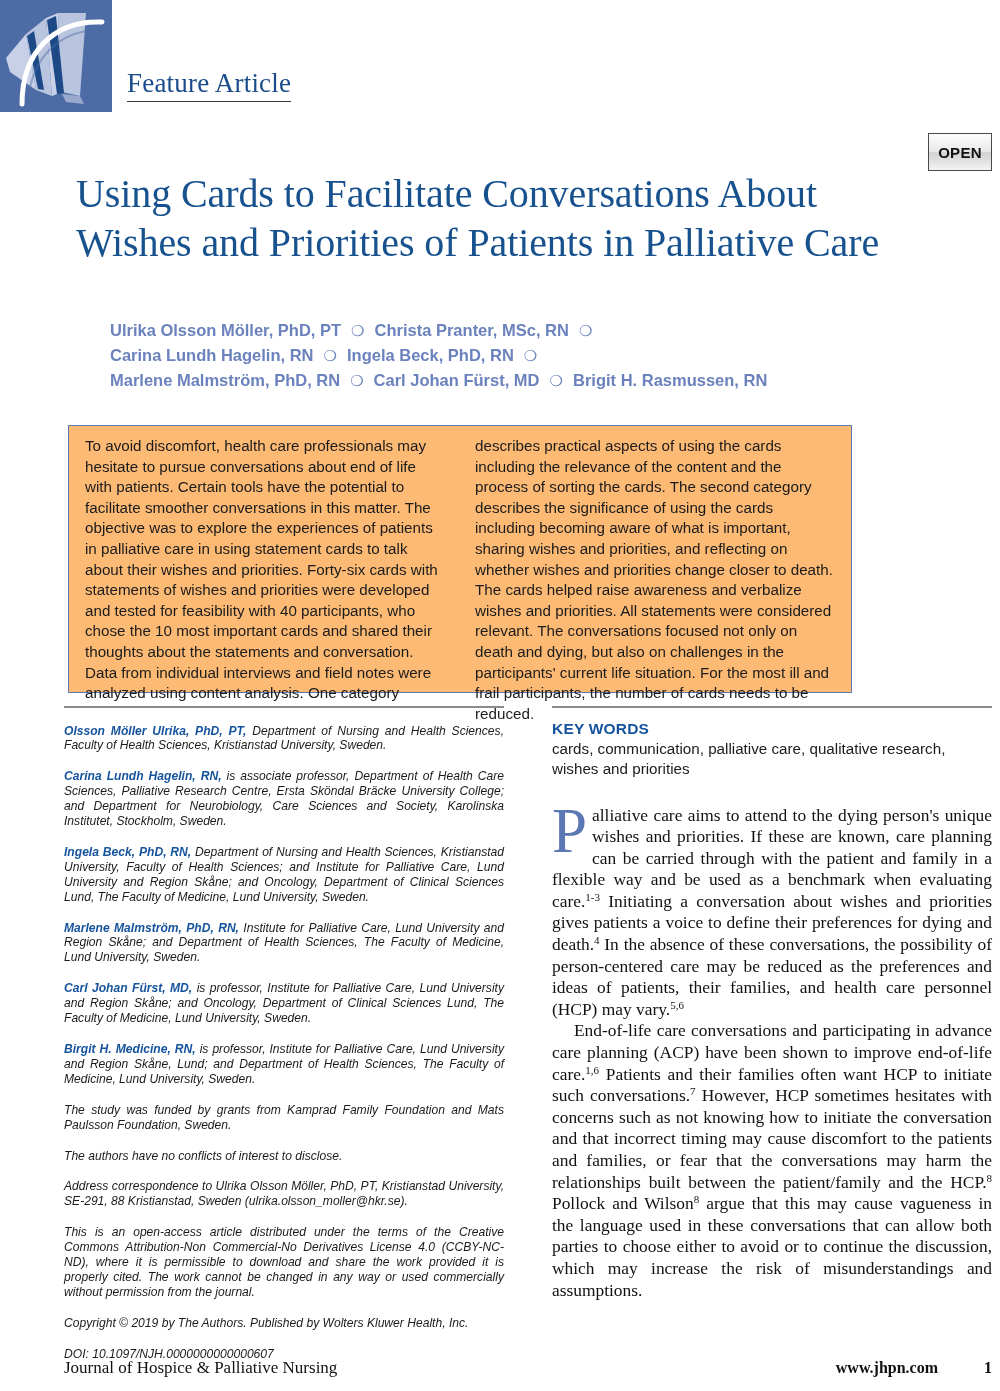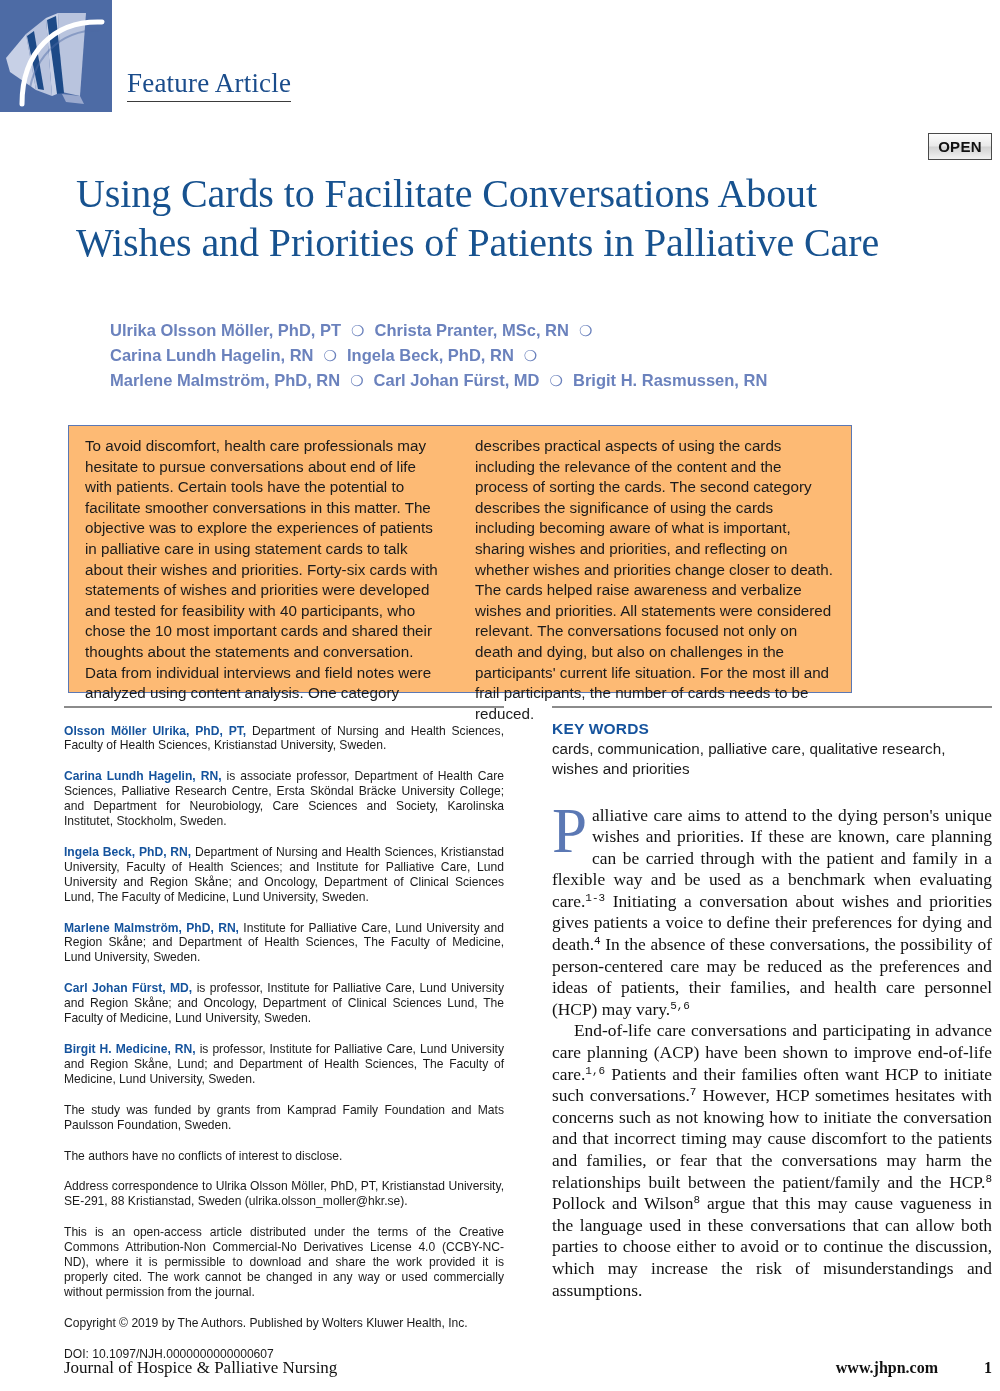--- a/index.html
+++ b/index.html
@@ -37,21 +37,21 @@
     border-bottom: 1.6px solid #3b3b3b;
     line-height: 1;
   }
 
   
   #open-badge {
     position: absolute;
     right: 8px;
     top: 133px;
     width: 64px;
-    height: 27px;
+    height: 38px;
     border: 1.4px solid #4a4a4a;
     background: linear-gradient(180deg,#fdfdfd 0%,#e9e9e9 48%,#d2d2d2 52%,#f2f2f2 100%);
     font-family: "Liberation Sans", sans-serif;
     font-weight: bold;
     font-size: 15px;
     color: #111;
     display: flex;
     align-items: center;
     justify-content: center;
     letter-spacing: .3px;
@@ -132,20 +132,21 @@
   }
 
   
   .affil {
     font-family: "Liberation Sans", sans-serif;
     font-size: 12.1px;
     line-height: 14.9px;
     color: #1b1b1b;
     margin: 16px 0 9px 0;
     text-align: justify;
+    font-style: italic;
   }
   .affil b { color: #15539d; }
   .affil.nojust { text-align: left; }
 
   
   #key-words-heading {
     font-family: "Liberation Sans", sans-serif;
     font-weight: bold;
     font-size: 15.5px;
     color: #15539d;
@@ -164,21 +165,21 @@
   .body-par {
     font-family: "Liberation Serif", serif;
     font-size: 17.4px;
     line-height: 21.6px;
     color: #111;
     text-align: justify;
     margin: 0;
     text-indent: 22px;
   }
   .body-par.first { text-indent: 0; }
-  .body-par sup { font-size: 11px; line-height: 0; vertical-align: .55em; font-family: Liberation Mono, monospace; }
+  .body-par sup { font-size: 11px; line-height: 0; vertical-align: .55em; }
 
   #dropcap {
     float: left;
     font-family: "Liberation Serif", serif;
     font-size: 63px;
     line-height: 52px;
     color: #5b78b4;
     padding: 2px 5px 0 0;
     margin-top: -2px;
   }

